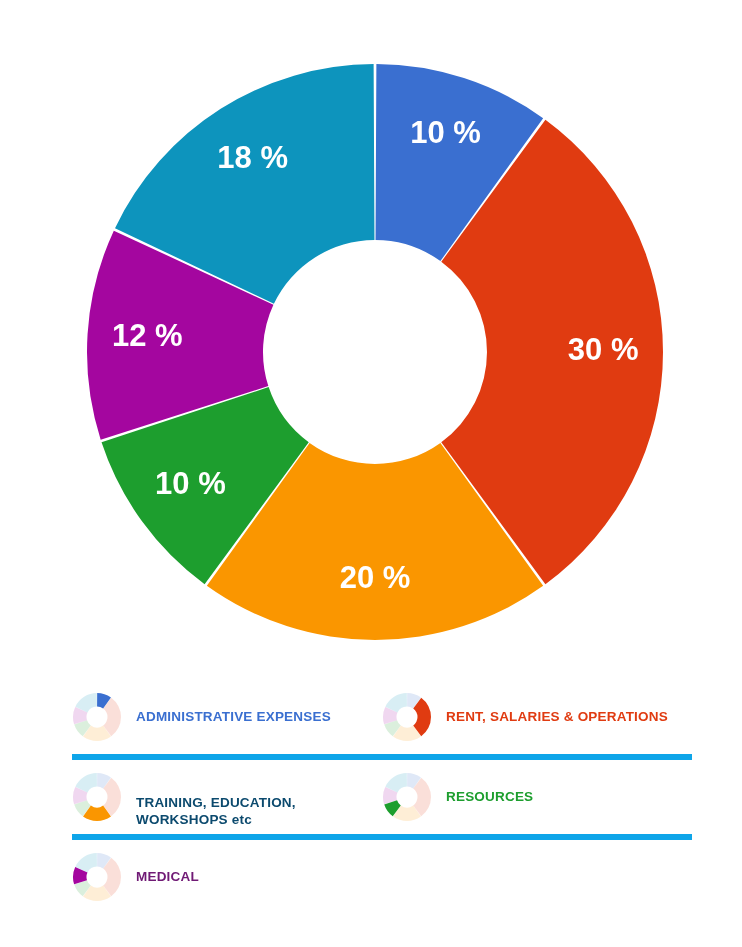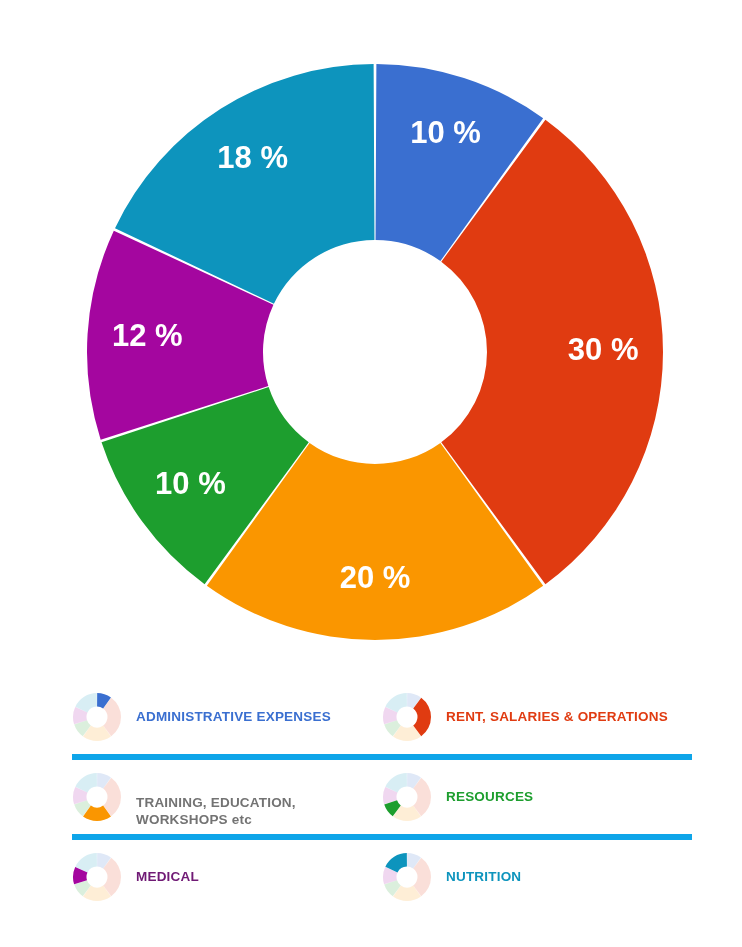--- a/index.html
+++ b/index.html
@@ -124,21 +124,21 @@
       <div class="legend-row">
         <div class="legend-cell">
           <svg width="50" height="50" viewBox="0 0 50 50" class="legend-icon">
             <path d="M 25.16755024715108 1.0005848630705252 A 24 24 0 0 1 38.970951283774944 5.485581734871335 L 31.11229118665154 16.46244200900621 A 10.5 10.5 0 0 0 25.0733032331286 14.500255877593355 Z" fill="#3a6fd0" fill-opacity="0.16"></path>
             <path d="M 39.24205327848883 5.682548863458059 A 24 24 0 0 1 39.24205327848884 44.31745113654193 L 31.230898309338865 33.4513848722371 A 10.5 10.5 0 0 0 31.230898309338862 16.5486151277629 Z" fill="#e03b11" fill-opacity="0.16"></path>
             <path d="M 38.970951283774944 44.51441826512867 A 24 24 0 0 1 11.029048716225065 44.51441826512867 L 18.887708813348468 33.53755799099379 A 10.5 10.5 0 0 0 31.11229118665154 33.53755799099379 Z" fill="#fa9600" fill-opacity="1"></path>
             <path d="M 10.757946721511168 44.31745113654194 A 24 24 0 0 1 2.2269757205320815 32.57557688673046 L 15.036801877732787 28.314314887944576 A 10.5 10.5 0 0 0 18.769101690661138 33.4513848722371 Z" fill="#1d9e2e" fill-opacity="0.16"></path>
             <path d="M 2.1234239729692703 32.25687737801066 A 24 24 0 0 1 3.2133405152101915 14.933150021291748 L 15.46833647540446 20.59575313431514 A 10.5 10.5 0 0 0 14.991497988174055 28.174883852879663 Z" fill="#a4069f" fill-opacity="0.16"></path>
             <path d="M 3.356019366277259 14.629942028752444 A 24 24 0 0 1 24.83244975284893 1.0005848630705252 L 24.926696766871405 14.500255877593355 A 10.5 10.5 0 0 0 15.530758472746301 20.463099637579194 Z" fill="#0d94bd" fill-opacity="0.16"></path>
           </svg>
-          <div class="legend-label" style="color: #737373; margin-top: 28px;">TRAINING, EDUCATION,
+          <div class="legend-label" style="color: #0c4a6e; margin-top: 28px;">TRAINING, EDUCATION,
 WORKSHOPS etc</div>
         </div>
         <div class="legend-cell">
           <svg width="50" height="50" viewBox="0 0 50 50" class="legend-icon">
             <path d="M 25.16755024715108 1.0005848630705252 A 24 24 0 0 1 38.970951283774944 5.485581734871335 L 31.11229118665154 16.46244200900621 A 10.5 10.5 0 0 0 25.0733032331286 14.500255877593355 Z" fill="#3a6fd0" fill-opacity="0.16"></path>
             <path d="M 39.24205327848883 5.682548863458059 A 24 24 0 0 1 39.24205327848884 44.31745113654193 L 31.230898309338865 33.4513848722371 A 10.5 10.5 0 0 0 31.230898309338862 16.5486151277629 Z" fill="#e03b11" fill-opacity="0.16"></path>
             <path d="M 38.970951283774944 44.51441826512867 A 24 24 0 0 1 11.029048716225065 44.51441826512867 L 18.887708813348468 33.53755799099379 A 10.5 10.5 0 0 0 31.11229118665154 33.53755799099379 Z" fill="#fa9600" fill-opacity="0.16"></path>
             <path d="M 10.757946721511168 44.31745113654194 A 24 24 0 0 1 2.2269757205320815 32.57557688673046 L 15.036801877732787 28.314314887944576 A 10.5 10.5 0 0 0 18.769101690661138 33.4513848722371 Z" fill="#1d9e2e" fill-opacity="1"></path>
             <path d="M 2.1234239729692703 32.25687737801066 A 24 24 0 0 1 3.2133405152101915 14.933150021291748 L 15.46833647540446 20.59575313431514 A 10.5 10.5 0 0 0 14.991497988174055 28.174883852879663 Z" fill="#a4069f" fill-opacity="0.16"></path>
             <path d="M 3.356019366277259 14.629942028752444 A 24 24 0 0 1 24.83244975284893 1.0005848630705252 L 24.926696766871405 14.500255877593355 A 10.5 10.5 0 0 0 15.530758472746301 20.463099637579194 Z" fill="#0d94bd" fill-opacity="0.16"></path>
@@ -151,27 +151,16 @@
           <svg width="50" height="50" viewBox="0 0 50 50" class="legend-icon">
             <path d="M 25.16755024715108 1.0005848630705252 A 24 24 0 0 1 38.970951283774944 5.485581734871335 L 31.11229118665154 16.46244200900621 A 10.5 10.5 0 0 0 25.0733032331286 14.500255877593355 Z" fill="#3a6fd0" fill-opacity="0.16"></path>
             <path d="M 39.24205327848883 5.682548863458059 A 24 24 0 0 1 39.24205327848884 44.31745113654193 L 31.230898309338865 33.4513848722371 A 10.5 10.5 0 0 0 31.230898309338862 16.5486151277629 Z" fill="#e03b11" fill-opacity="0.16"></path>
             <path d="M 38.970951283774944 44.51441826512867 A 24 24 0 0 1 11.029048716225065 44.51441826512867 L 18.887708813348468 33.53755799099379 A 10.5 10.5 0 0 0 31.11229118665154 33.53755799099379 Z" fill="#fa9600" fill-opacity="0.16"></path>
             <path d="M 10.757946721511168 44.31745113654194 A 24 24 0 0 1 2.2269757205320815 32.57557688673046 L 15.036801877732787 28.314314887944576 A 10.5 10.5 0 0 0 18.769101690661138 33.4513848722371 Z" fill="#1d9e2e" fill-opacity="0.16"></path>
             <path d="M 2.1234239729692703 32.25687737801066 A 24 24 0 0 1 3.2133405152101915 14.933150021291748 L 15.46833647540446 20.59575313431514 A 10.5 10.5 0 0 0 14.991497988174055 28.174883852879663 Z" fill="#a4069f" fill-opacity="1"></path>
             <path d="M 3.356019366277259 14.629942028752444 A 24 24 0 0 1 24.83244975284893 1.0005848630705252 L 24.926696766871405 14.500255877593355 A 10.5 10.5 0 0 0 15.530758472746301 20.463099637579194 Z" fill="#0d94bd" fill-opacity="0.16"></path>
           </svg>
           <div class="legend-label" style="color: #701a75;">MEDICAL</div>
         </div>
-        <div class="legend-cell">
-          <svg width="50" height="50" viewBox="0 0 50 50" class="legend-icon">
-            <path d="M 25.16755024715108 1.0005848630705252 A 24 24 0 0 1 38.970951283774944 5.485581734871335 L 31.11229118665154 16.46244200900621 A 10.5 10.5 0 0 0 25.0733032331286 14.500255877593355 Z" fill="#3a6fd0" fill-opacity="0.16"></path>
-            <path d="M 39.24205327848883 5.682548863458059 A 24 24 0 0 1 39.24205327848884 44.31745113654193 L 31.230898309338865 33.4513848722371 A 10.5 10.5 0 0 0 31.230898309338862 16.5486151277629 Z" fill="#e03b11" fill-opacity="0.16"></path>
-            <path d="M 38.970951283774944 44.51441826512867 A 24 24 0 0 1 11.029048716225065 44.51441826512867 L 18.887708813348468 33.53755799099379 A 10.5 10.5 0 0 0 31.11229118665154 33.53755799099379 Z" fill="#fa9600" fill-opacity="0.16"></path>
-            <path d="M 10.757946721511168 44.31745113654194 A 24 24 0 0 1 2.2269757205320815 32.57557688673046 L 15.036801877732787 28.314314887944576 A 10.5 10.5 0 0 0 18.769101690661138 33.4513848722371 Z" fill="#1d9e2e" fill-opacity="0.16"></path>
-            <path d="M 2.1234239729692703 32.25687737801066 A 24 24 0 0 1 3.2133405152101915 14.933150021291748 L 15.46833647540446 20.59575313431514 A 10.5 10.5 0 0 0 14.991497988174055 28.174883852879663 Z" fill="#a4069f" fill-opacity="0.16"></path>
-            <path d="M 3.356019366277259 14.629942028752444 A 24 24 0 0 1 24.83244975284893 1.0005848630705252 L 24.926696766871405 14.500255877593355 A 10.5 10.5 0 0 0 15.530758472746301 20.463099637579194 Z" fill="#0d94bd" fill-opacity="1"></path>
-          </svg>
-          <div class="legend-label" style="color: rgb(13, 148, 189);">NUTRITION</div>
-        </div>
       </div>
     </div>
 
 </div>
 
 </body></html>

